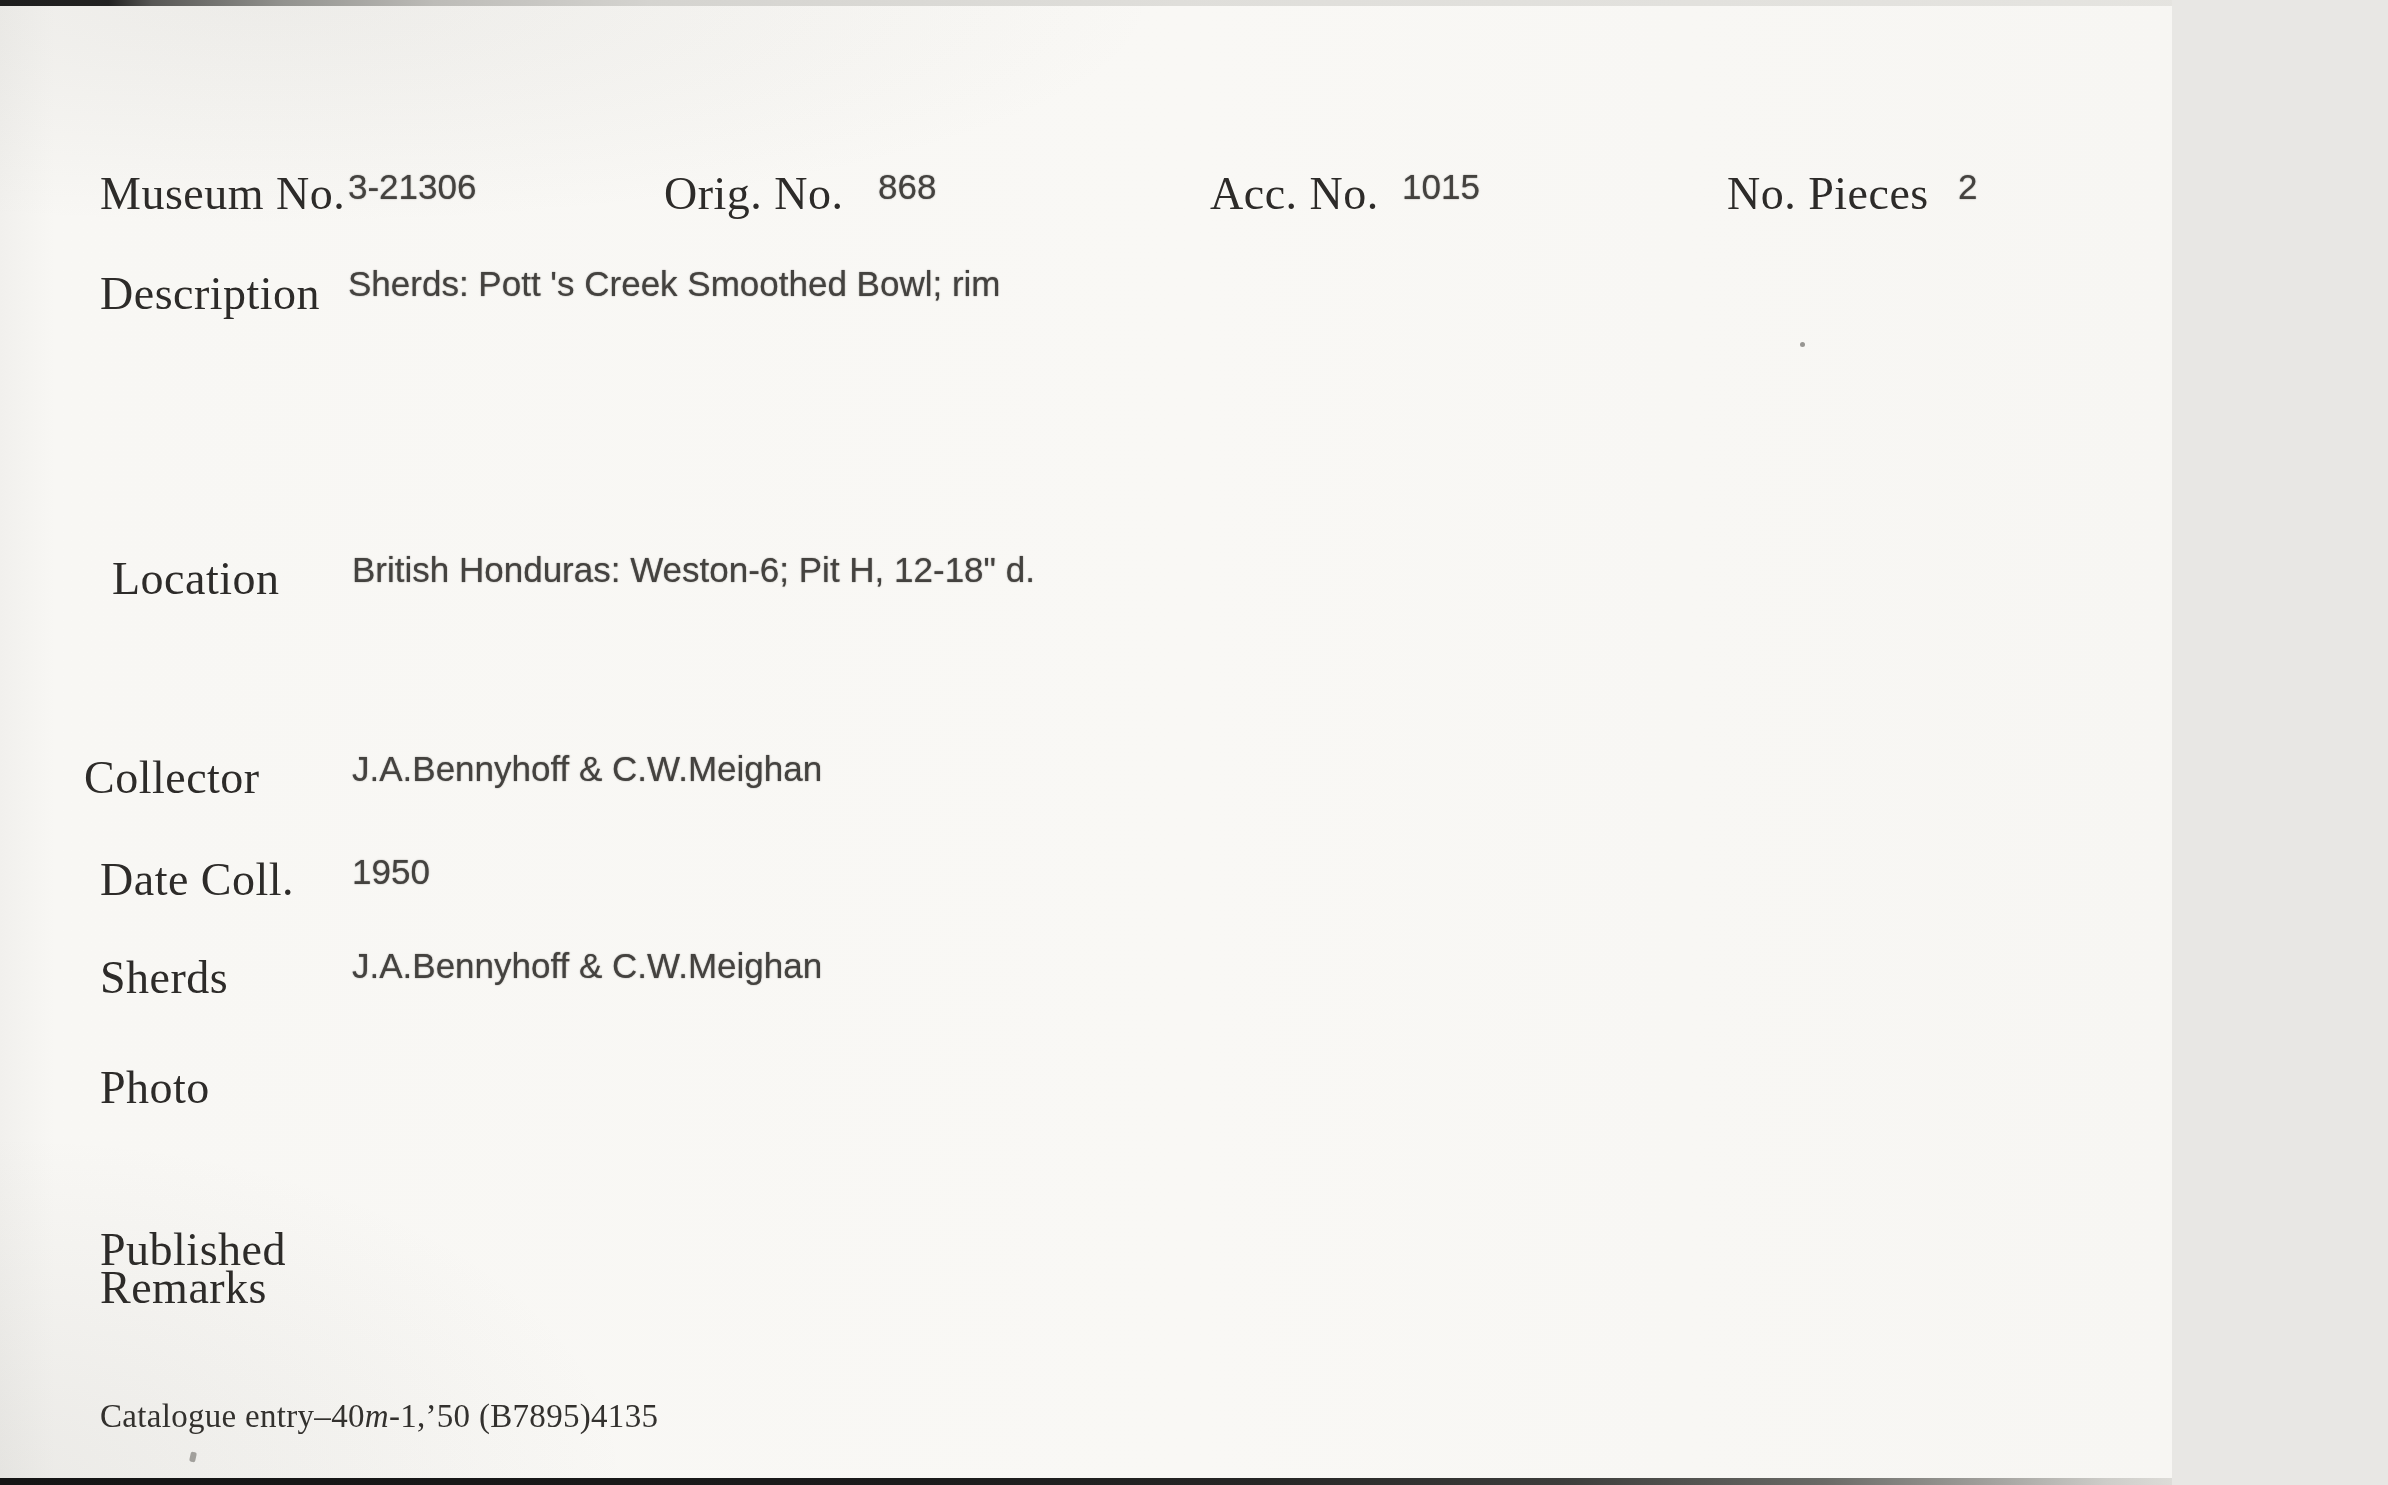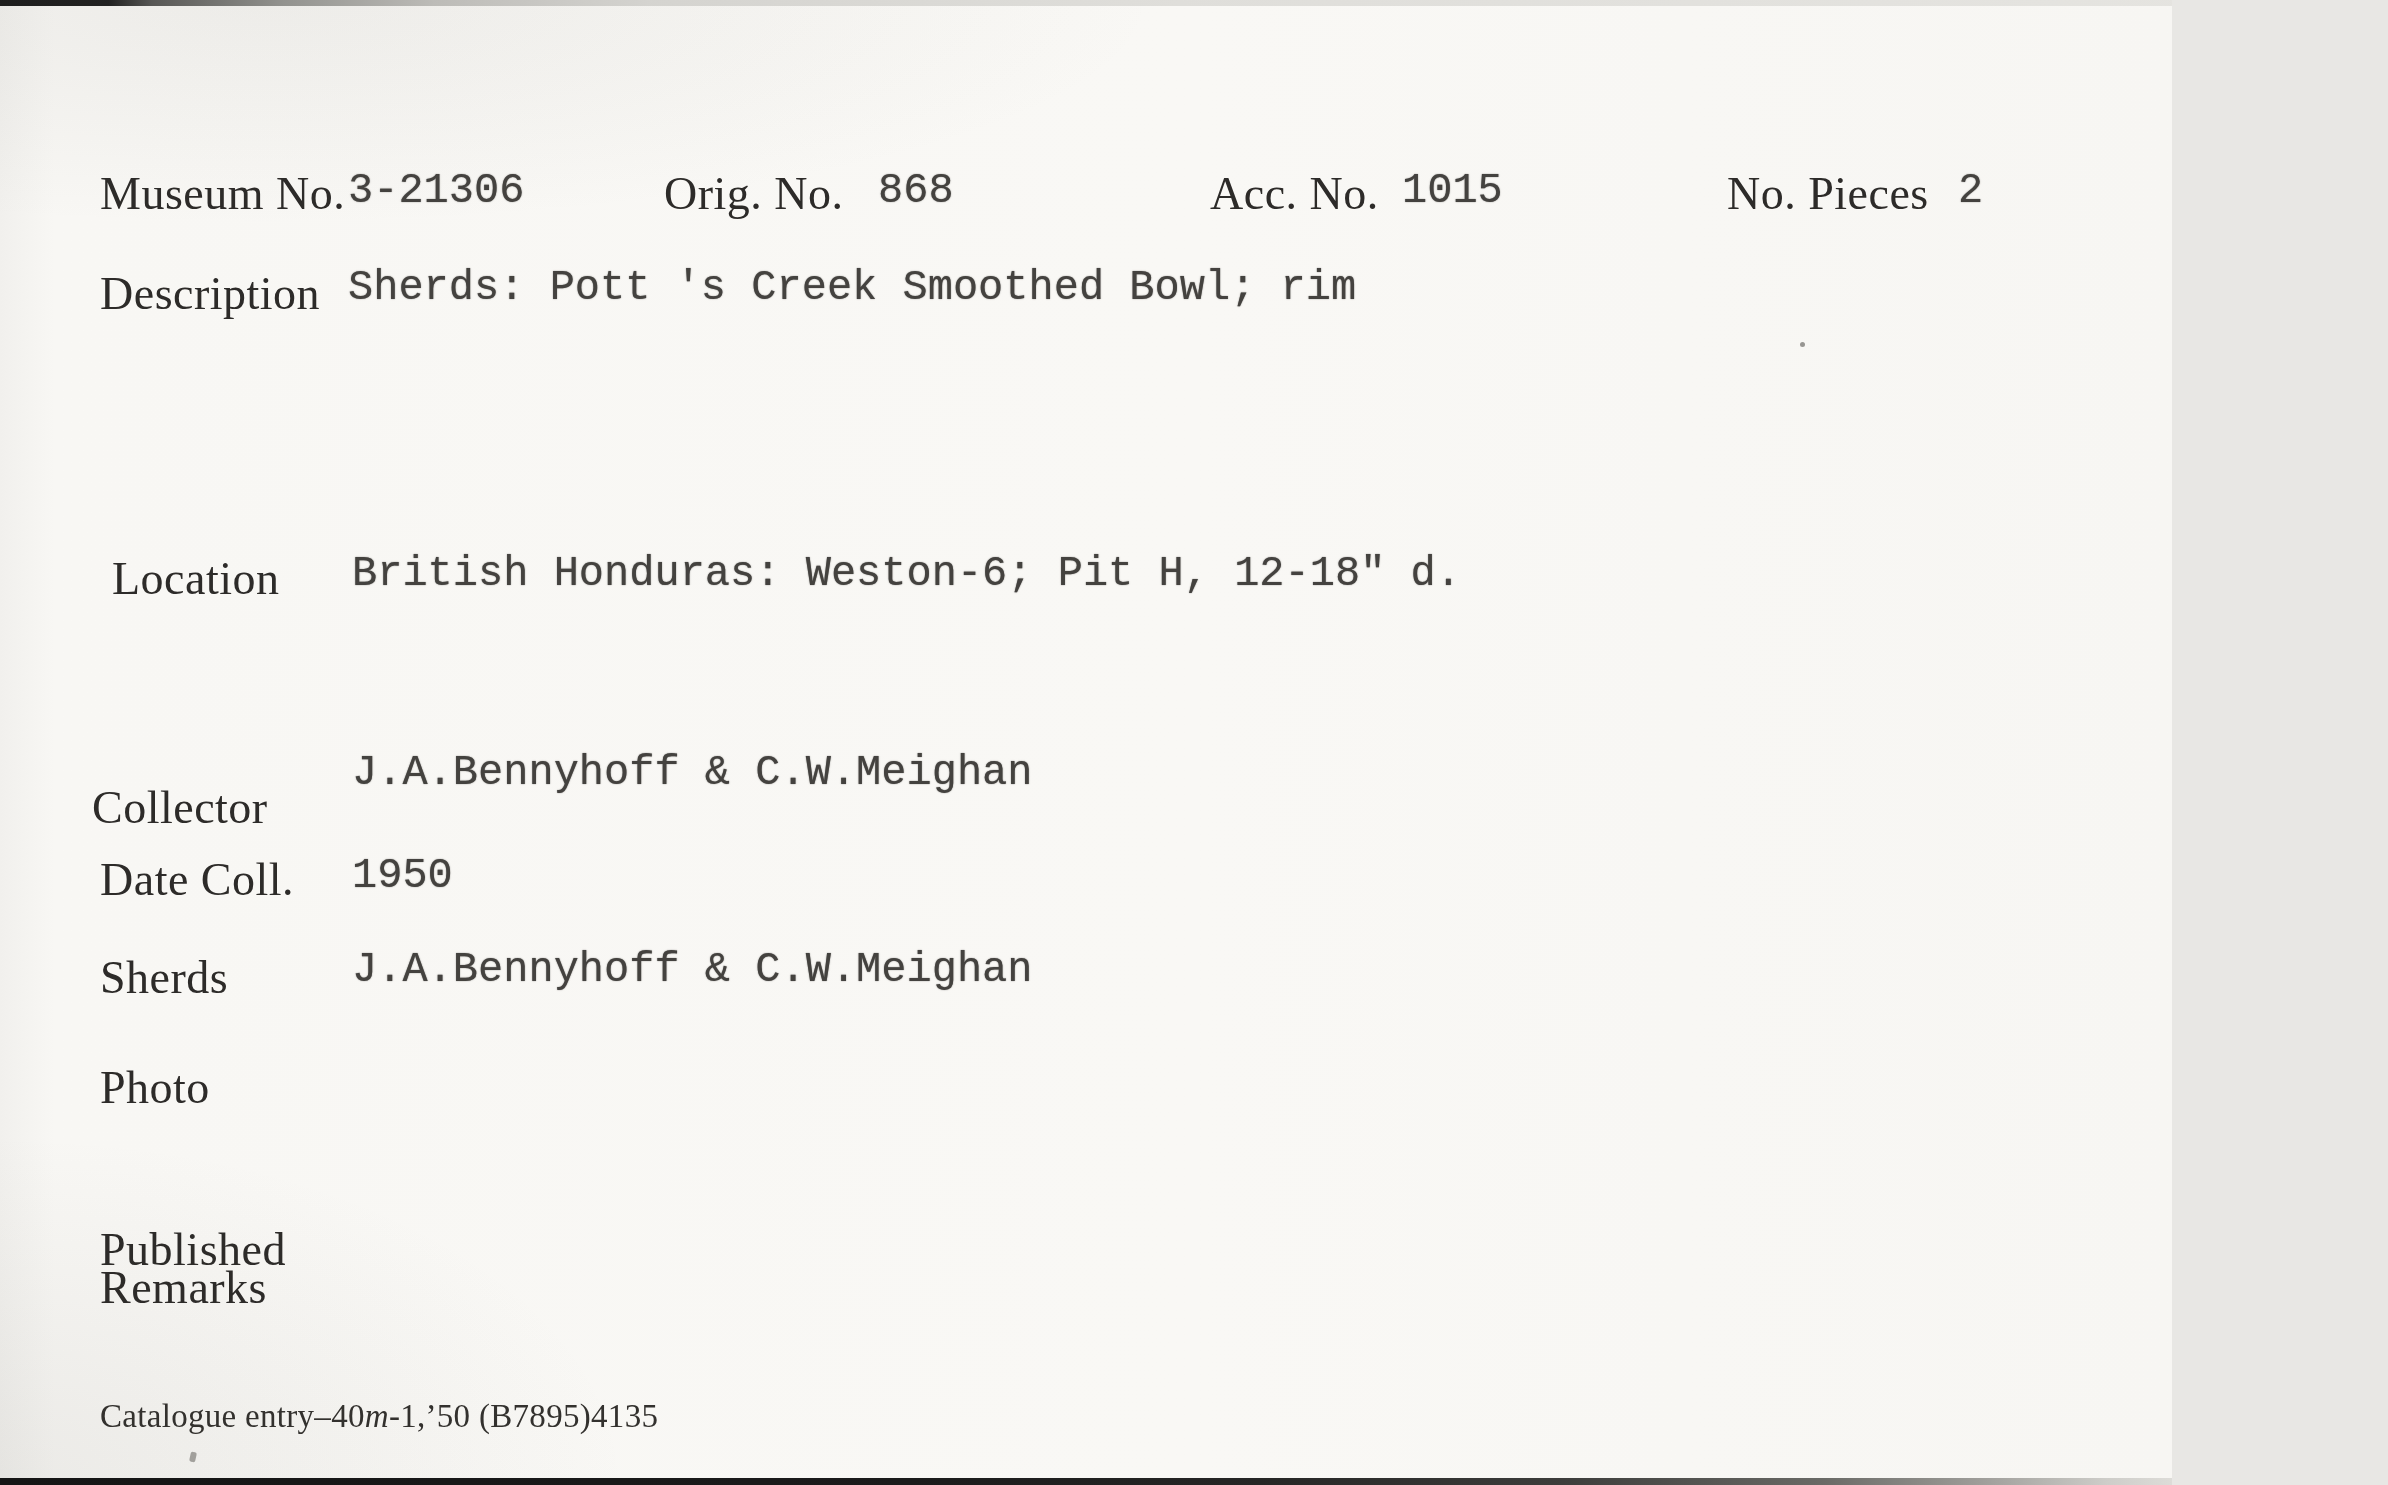--- a/index.html
+++ b/index.html
@@ -39,22 +39,22 @@
     position: absolute;
     font-family: "Liberation Serif", serif;
     font-size: 46px;
     line-height: 1.15;
     color: #2d2b29;
     letter-spacing: 0.5px;
     white-space: nowrap;
   }
   .typed {
     position: absolute;
-    font-family: Liberation Mono, monospace;
-    font-size: 42px;
+    font-family: Liberation Sans, sans-serif;
+    font-size: 35px;
     line-height: 1.15;
     color: #44423f;
     white-space: nowrap;
     text-shadow: 0 0 1.3px rgba(70,68,64,0.75);
   }
   .footer-note {
     position: absolute;
     left: 100px;
     top: 1398px;
     font-family: "Liberation Serif", serif;
@@ -91,21 +91,21 @@
 
   <span class="lbl" style="left:1727px; top:168px;">No. Pieces</span>
   <span class="typed" style="left:1958px; top:167px;">2</span>
 
   <span class="lbl" style="left:100px; top:268px;">Description</span>
   <span class="typed" style="left:348px; top:264px;">Sherds: Pott 's Creek Smoothed Bowl; rim</span>
 
   <span class="lbl" style="left:112px; top:553px;">Location</span>
   <span class="typed" style="left:352px; top:550px;">British Honduras: Weston-6; Pit H, 12-18" d.</span>
 
-  <span class="lbl" style="left:92px; top:752px;margin-top:30px;">Collector</span>
+  <span class="lbl" style="left:84px; top:752px;">Collector</span>
   <span class="typed" style="left:352px; top:749px;">J.A.Bennyhoff &amp; C.W.Meighan</span>
 
   <span class="lbl" style="left:100px; top:854px;">Date Coll.</span>
   <span class="typed" style="left:352px; top:852px;">1950</span>
 
   <span class="lbl" style="left:100px; top:952px;">Sherds</span>
   <span class="typed" style="left:352px; top:946px;">J.A.Bennyhoff &amp; C.W.Meighan</span>
 
   <span class="lbl" style="left:100px; top:1062px;">Photo</span>
 

